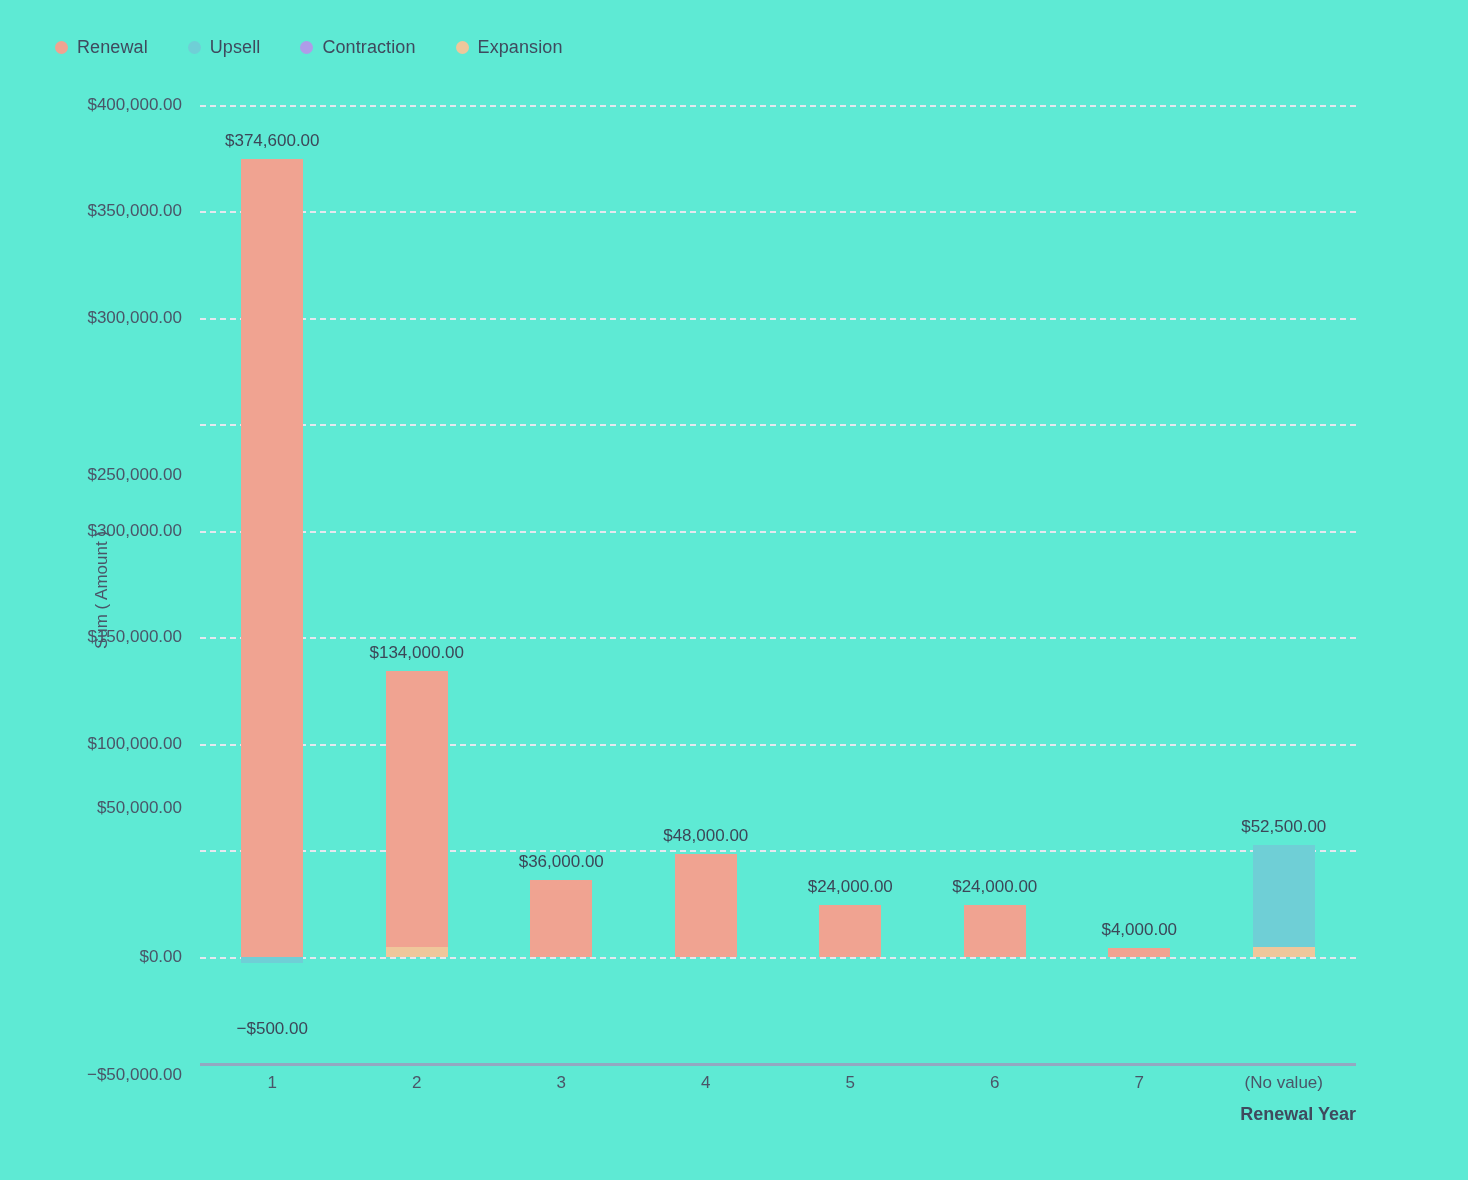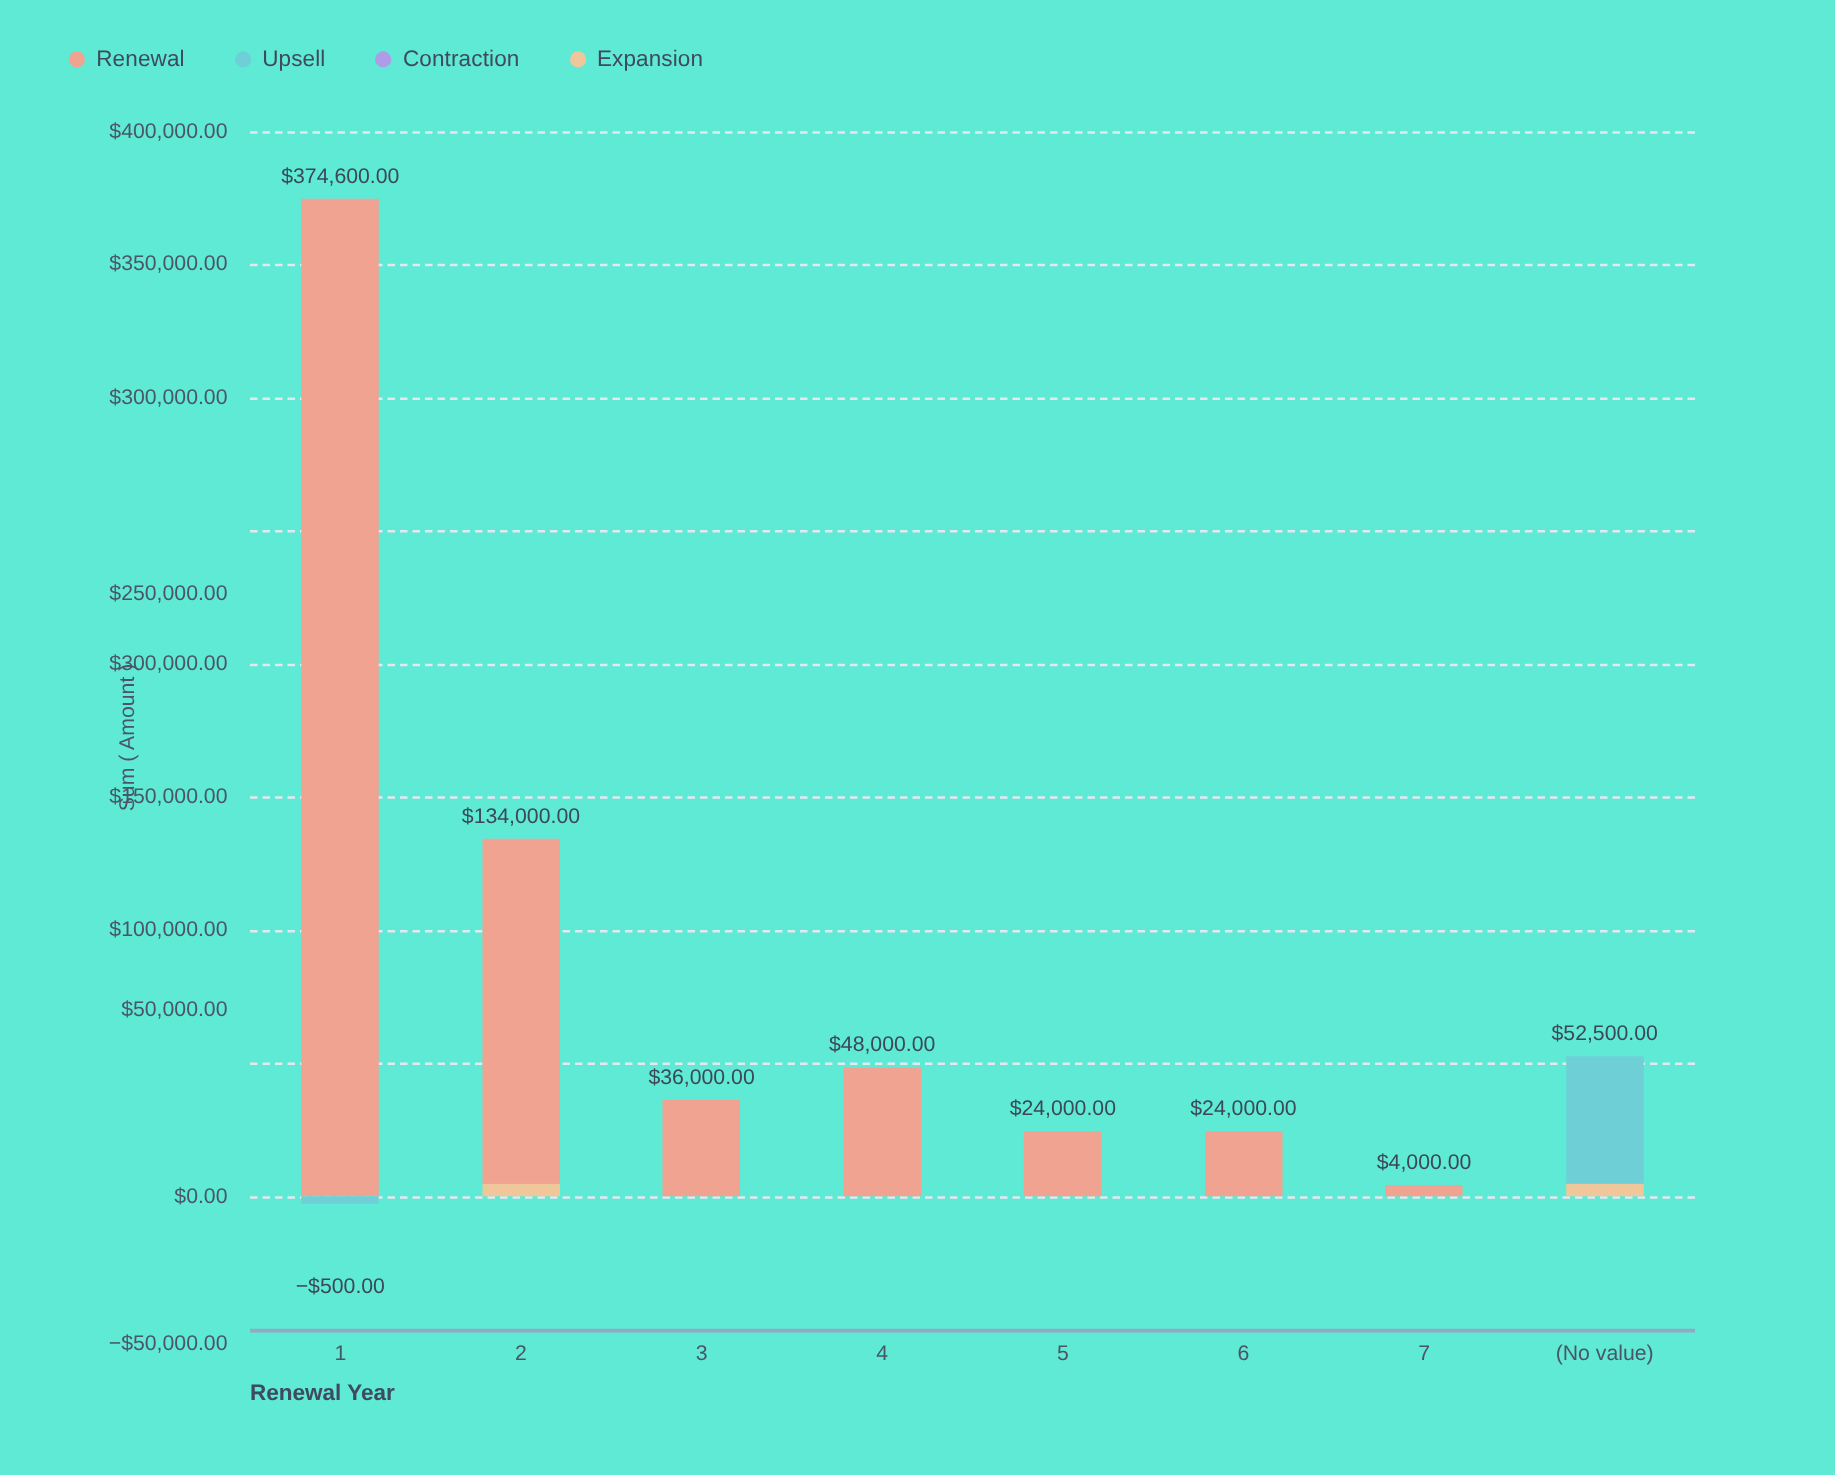--- a/index.html
+++ b/index.html
@@ -91,21 +91,21 @@
     font-size: 17px;
     color: #4a5568;
     white-space: nowrap;
   }
 
   .x-axis-title {
     position: absolute;
     left: 200px;
     width: 1156px;
     top: 1104px;
-    text-align: left;
+    text-align: right;
     font-size: 18px;
     font-weight: bold;
     color: #3f4a5e;
   }
 
   .xtick {
     position: absolute;
     top: 1073px;
     font-size: 17px;
     color: #4a5568;

